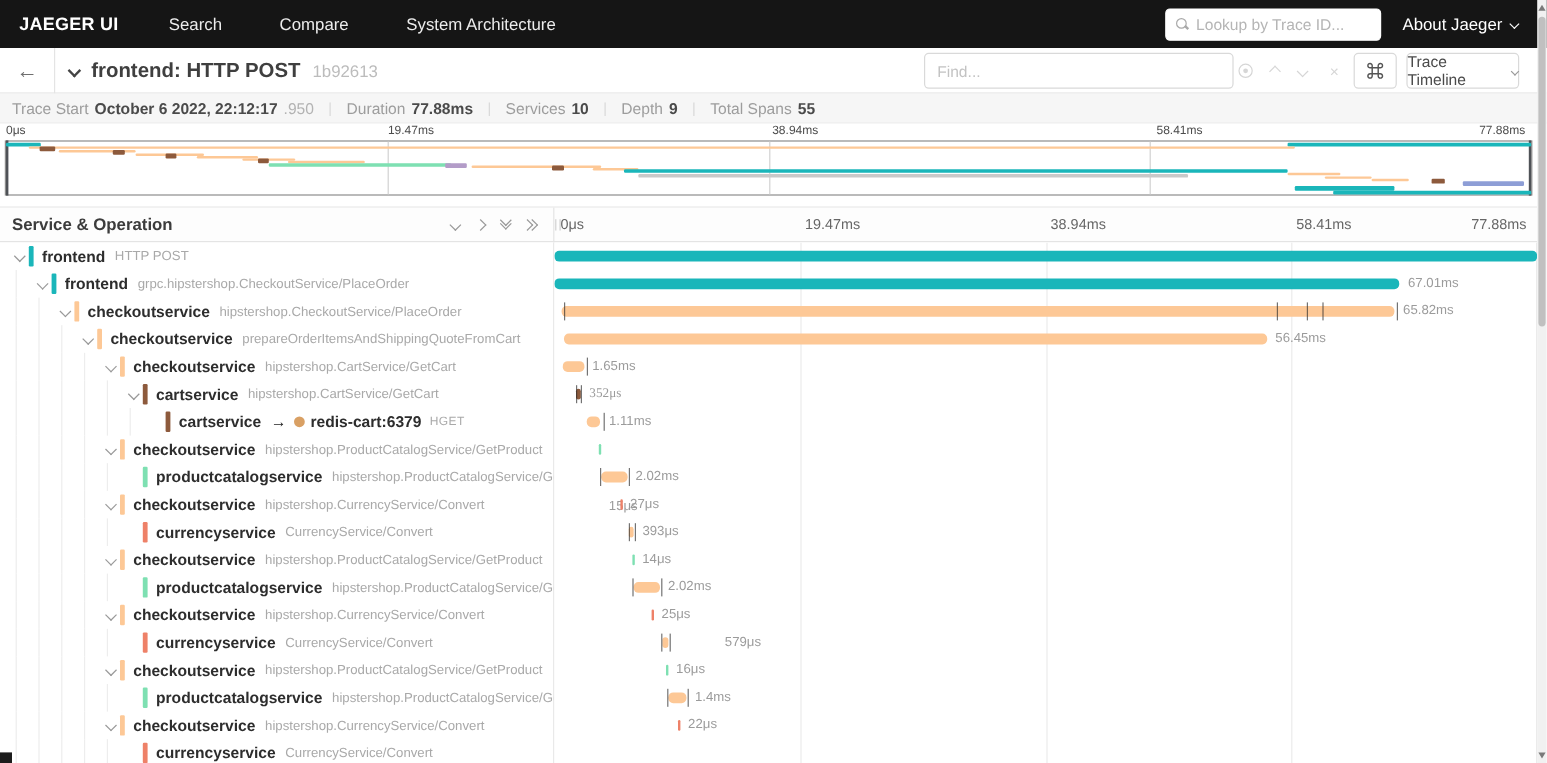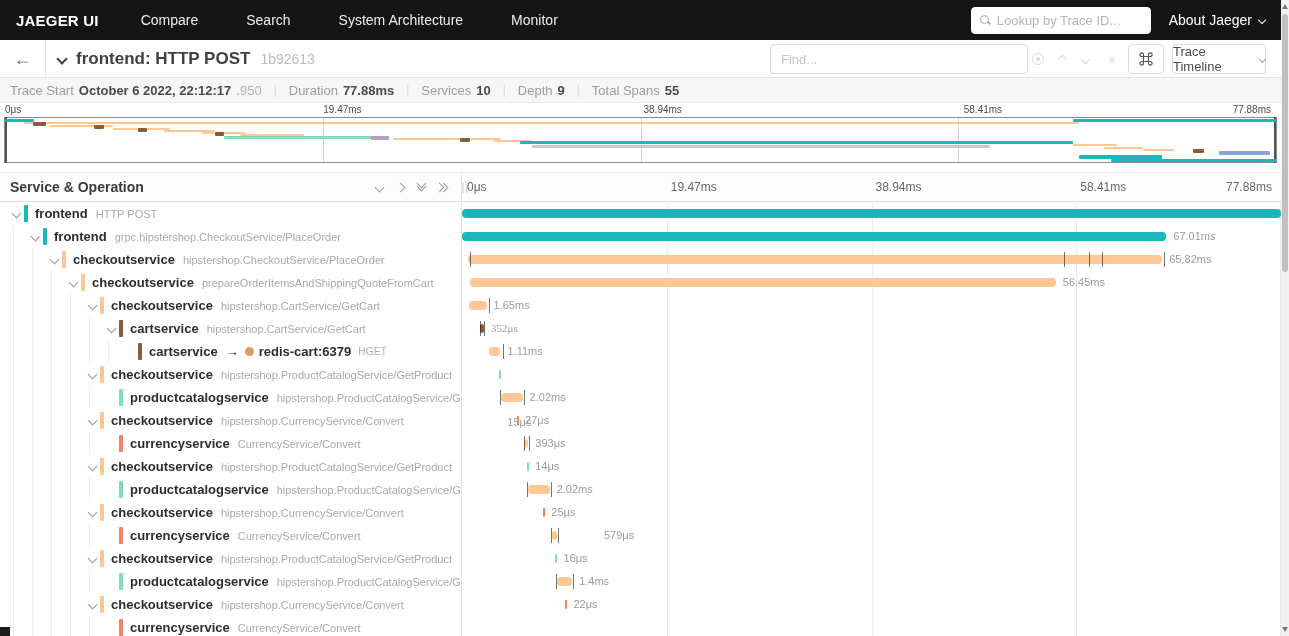--- a/index.html
+++ b/index.html
@@ -122,24 +122,23 @@
   .sb-up { top:4px; border-bottom:5px solid #7a7a7a; }
   .sb-down { bottom:4px; border-top:5px solid #7a7a7a; }
   .corner-box { position:absolute; left:0; top:627px; width:10px; height:9px; background:#1c1c1c; }
 </style>
 </head>
 <body>
 
 <div class="topnav">
   <div class="brand">JAEGER UI</div>
   <div id="nav-menu" style="display:flex;">
+      <div class="nav-item">Search</div>
       <div class="nav-item">Compare</div>
-      <div class="nav-item">Search</div>
       <div class="nav-item">System Architecture</div>
-      <div class="nav-item">Monitor</div>
     </div>
   <div class="nav-right">
     <div class="trace-lookup">
       <span class="mag"></span>
       <input placeholder="Lookup by Trace ID..." style="">
     </div>
     <div class="about">
       <span>About Jaeger</span>
       <span class="chv white"></span>
     </div>

